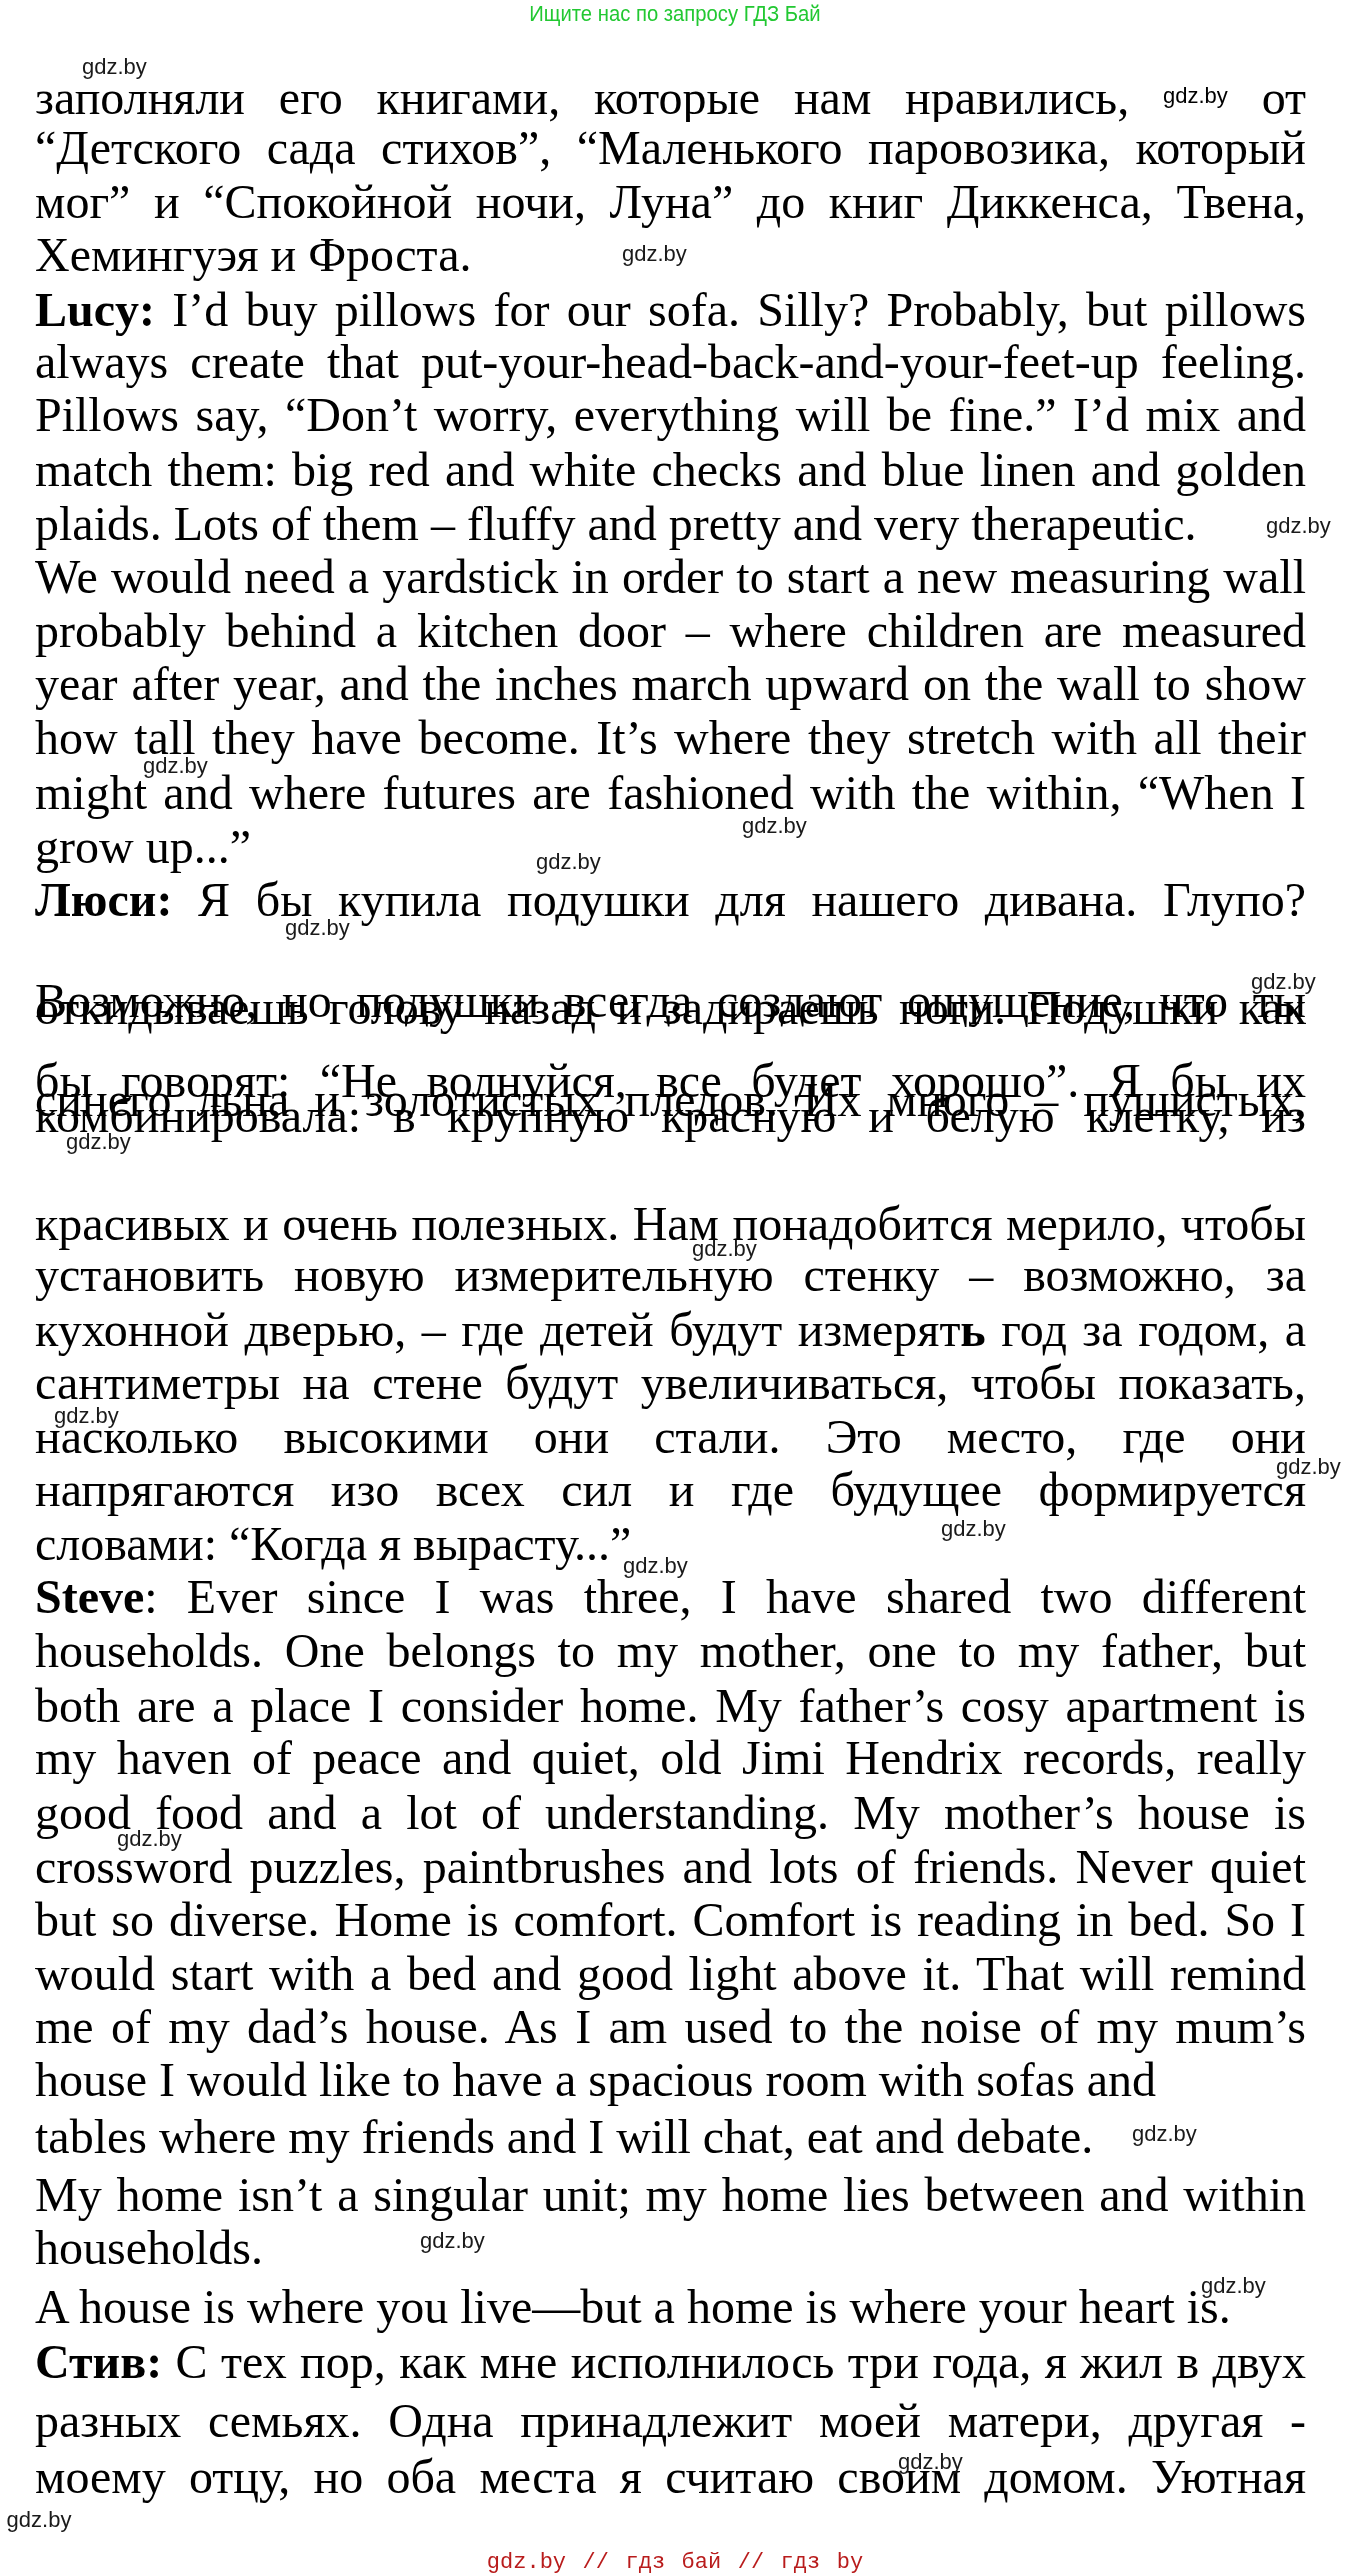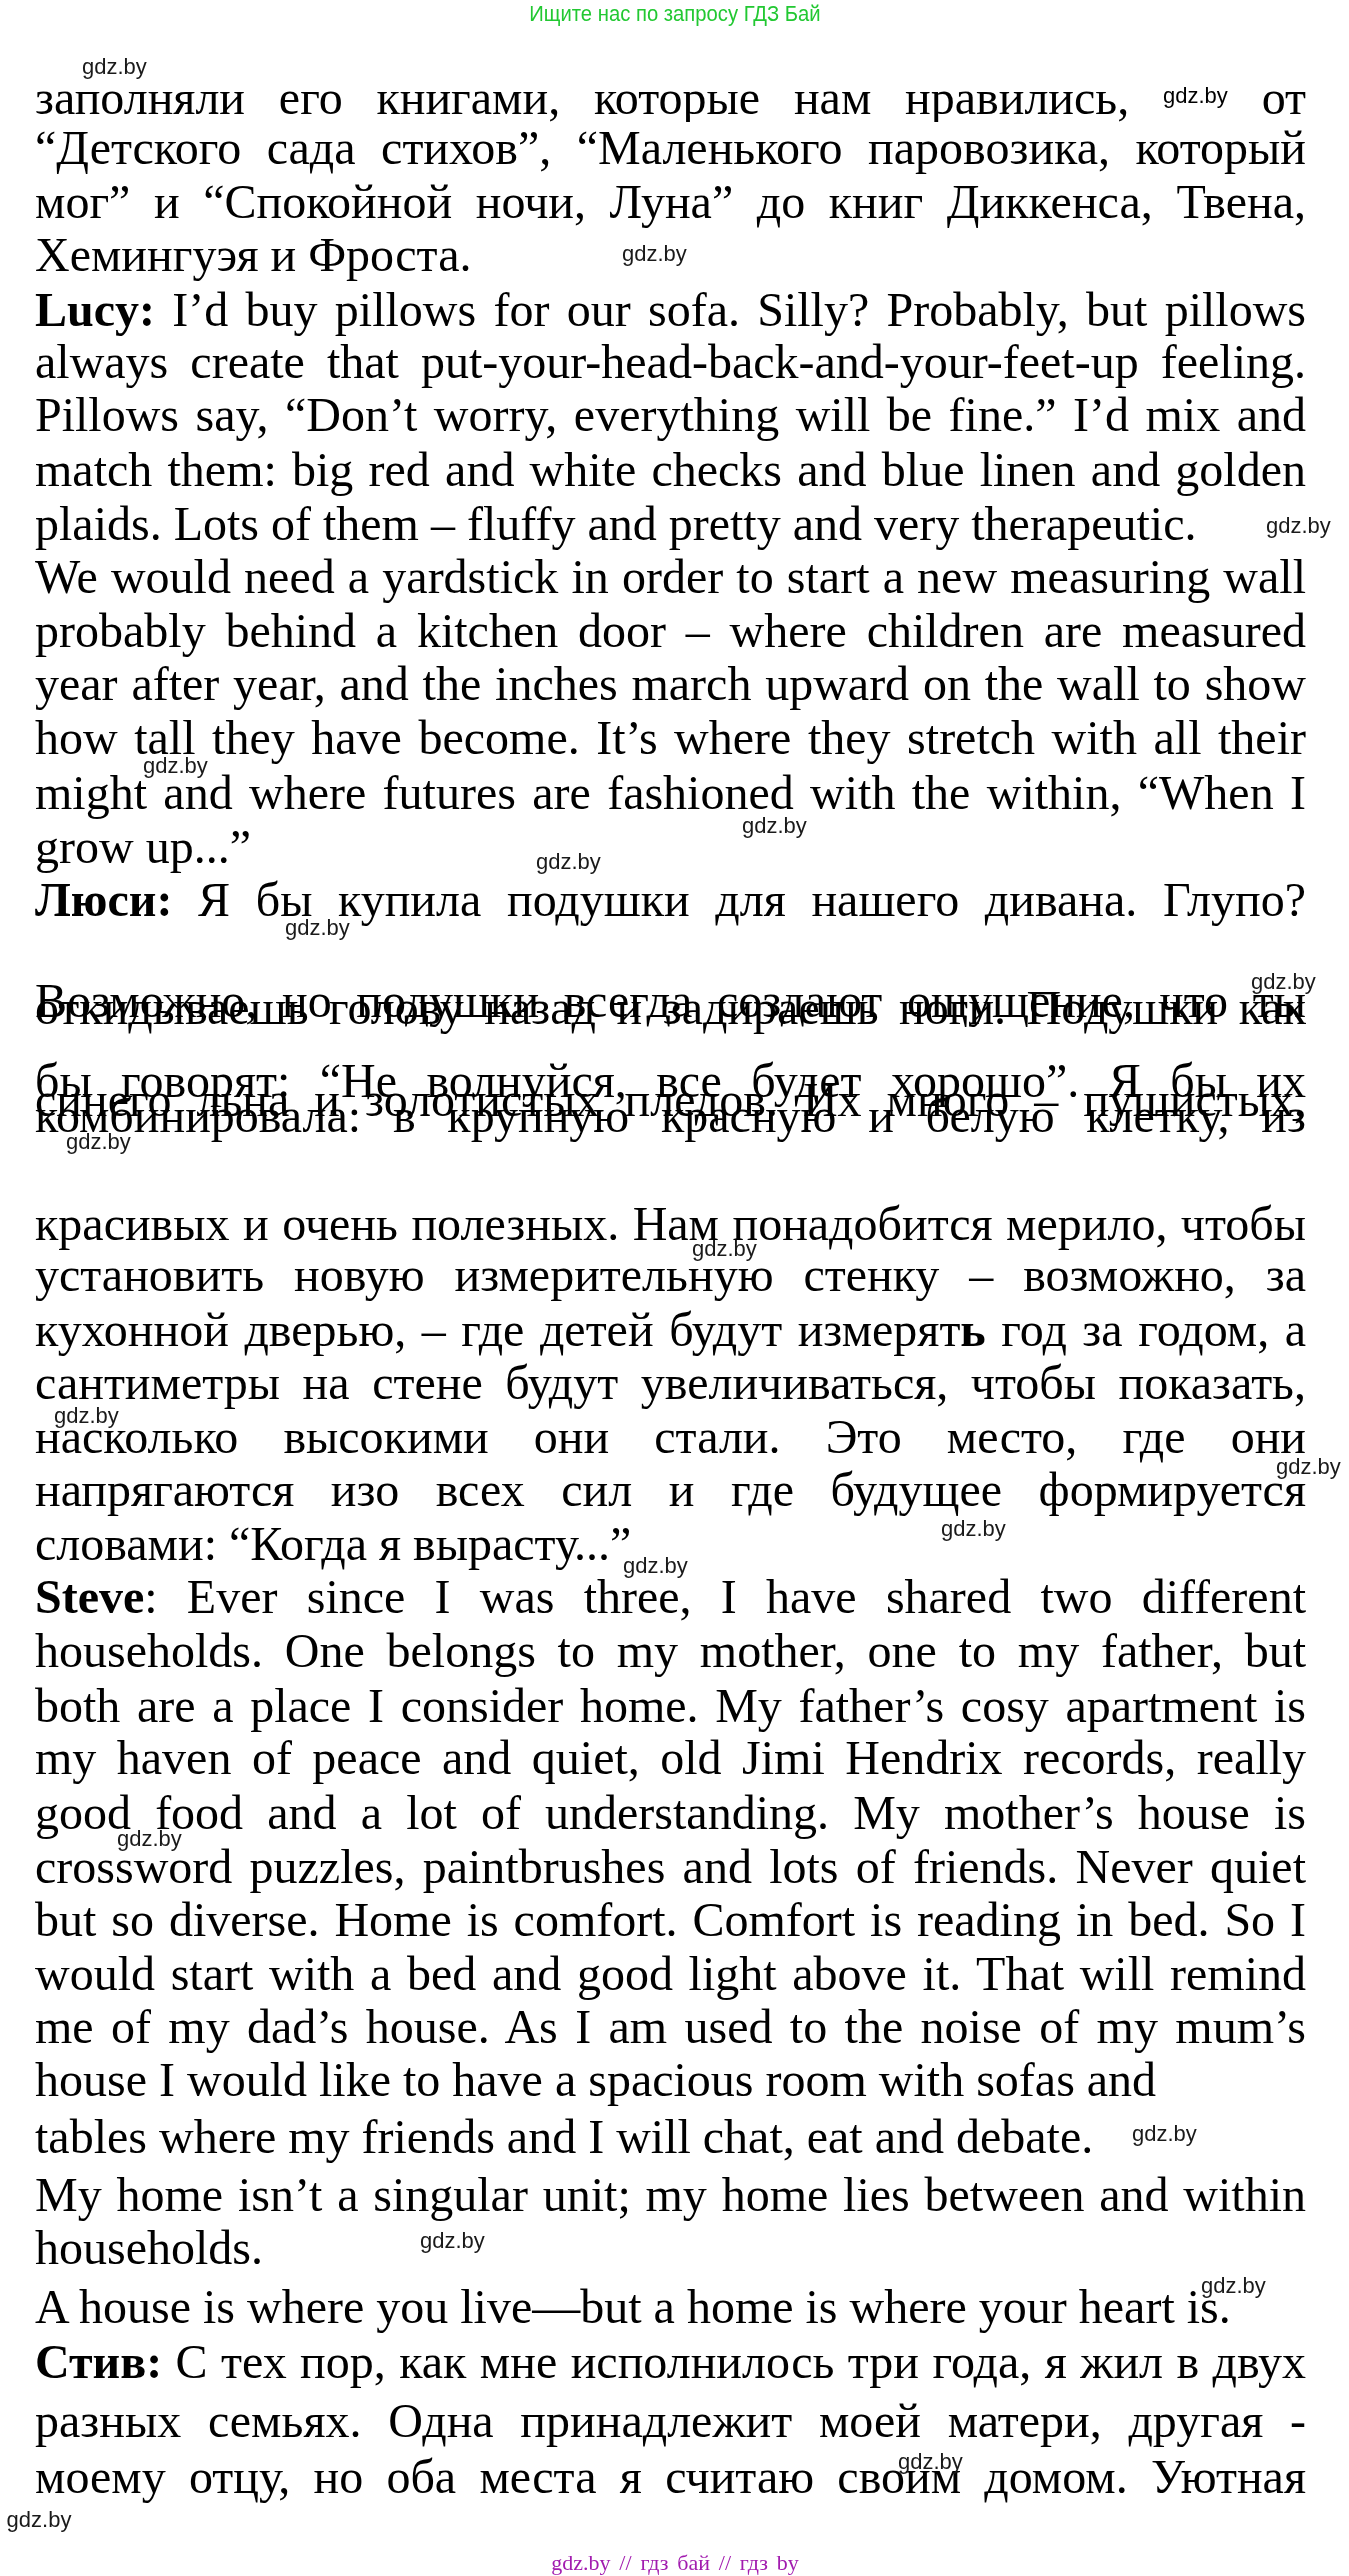--- a/index.html
+++ b/index.html
@@ -4,22 +4,22 @@
 <style>
   html, body { margin: 0; padding: 0; background: #ffffff; }
   body { width: 1350px; height: 2576px; position: relative; overflow: hidden; }
   .header {
     position: absolute; left: 0; top: 0; width: 1350px; height: 28px;
     text-align: center; font-family: "Liberation Sans", sans-serif;
     font-size: 22px; line-height: 28px; color: #22c832; transform: scaleX(0.92);
   }
   .footer {
     position: absolute; left: 0; top: 2550px; width: 1350px; height: 26px;
-    text-align: center; font-family: Liberation Serif, serif;
-    font-size: 22px; line-height: 26px; color: #a21caf; word-spacing: 3.3px;
+    text-align: center; font-family: Liberation Mono, monospace;
+    font-size: 22px; line-height: 26px; color: #b91c1c; word-spacing: 3.3px;
   }
   .line {
     position: absolute; left: 35px; width: 1271px; height: 54px;
     font-family: "Liberation Serif", serif; font-size: 48px; line-height: 54px;
     color: #000; white-space: nowrap;
   }
   .line.j { text-align: justify; text-align-last: justify; white-space: normal; overflow: hidden; }
   .line .t { display: inline; }
   b, .bold { font-weight: bold; }
   .wm {

